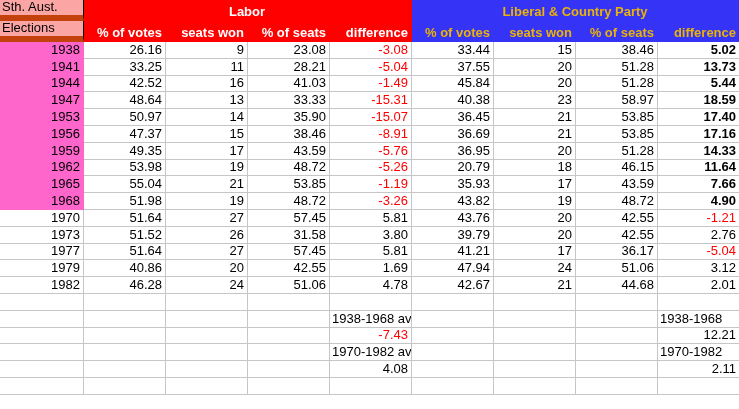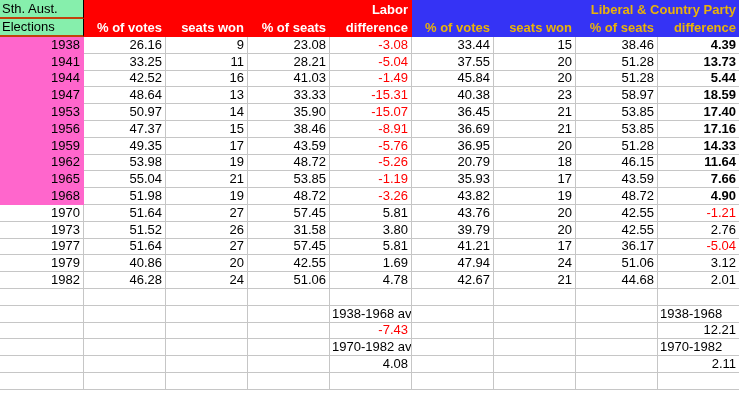--- a/index.html
+++ b/index.html
@@ -14,32 +14,32 @@
     border-right:1px solid var(--grid);
     border-bottom:1px solid var(--grid);
     padding:0 3px 1px 2px;
     text-align:right; vertical-align:bottom;
     white-space:nowrap; overflow:hidden;
     line-height:14px;
   }
   tr.h1 td{height:19px;}
   tr.h2 td{height:18px;}
   td.corner{
-    text-align:left; background:#86efac;
-    border-right:1px solid #000; border-bottom:2px solid #c2410c;margin-left:28px;
+    text-align:left; background:#fca5a5;
+    border-right:1px solid #000; border-bottom:6px solid #c2410c;margin-left:28px;
   }
   td.red{
     background:var(--red); color:#fff; font-weight:bold;
     border-right-color:var(--red); border-bottom-color:var(--red);
   }
   td.blue{
     background:var(--blue); color:#eab308; font-weight:bold;
     border-right-color:var(--blue); border-bottom-color:var(--blue);
   }
-  td.title{text-align:right;}
+  td.title{text-align:center;}
   td.pink{
     background:var(--pink);
     border-right-color:var(--pink); border-bottom-color:var(--pink);
   }
   td.neg{color:var(--neg);}
   td.bold{font-weight:bold;}
   td.left{text-align:left;}
 </style>
 </head>
 <body>
@@ -76,21 +76,21 @@
       </tr>
     <tr>
           <td class="pink">1938</td>
           <td>26.16</td>
           <td>9</td>
           <td>23.08</td>
           <td class="neg">-3.08</td>
           <td>33.44</td>
           <td>15</td>
           <td>38.46</td>
-          <td class="bold">4.39</td>
+          <td class="bold">5.02</td>
         </tr>
         <tr>
           <td class="pink">1941</td>
           <td>33.25</td>
           <td>11</td>
           <td>28.21</td>
           <td class="neg">-5.04</td>
           <td>37.55</td>
           <td>20</td>
           <td>51.28</td>

